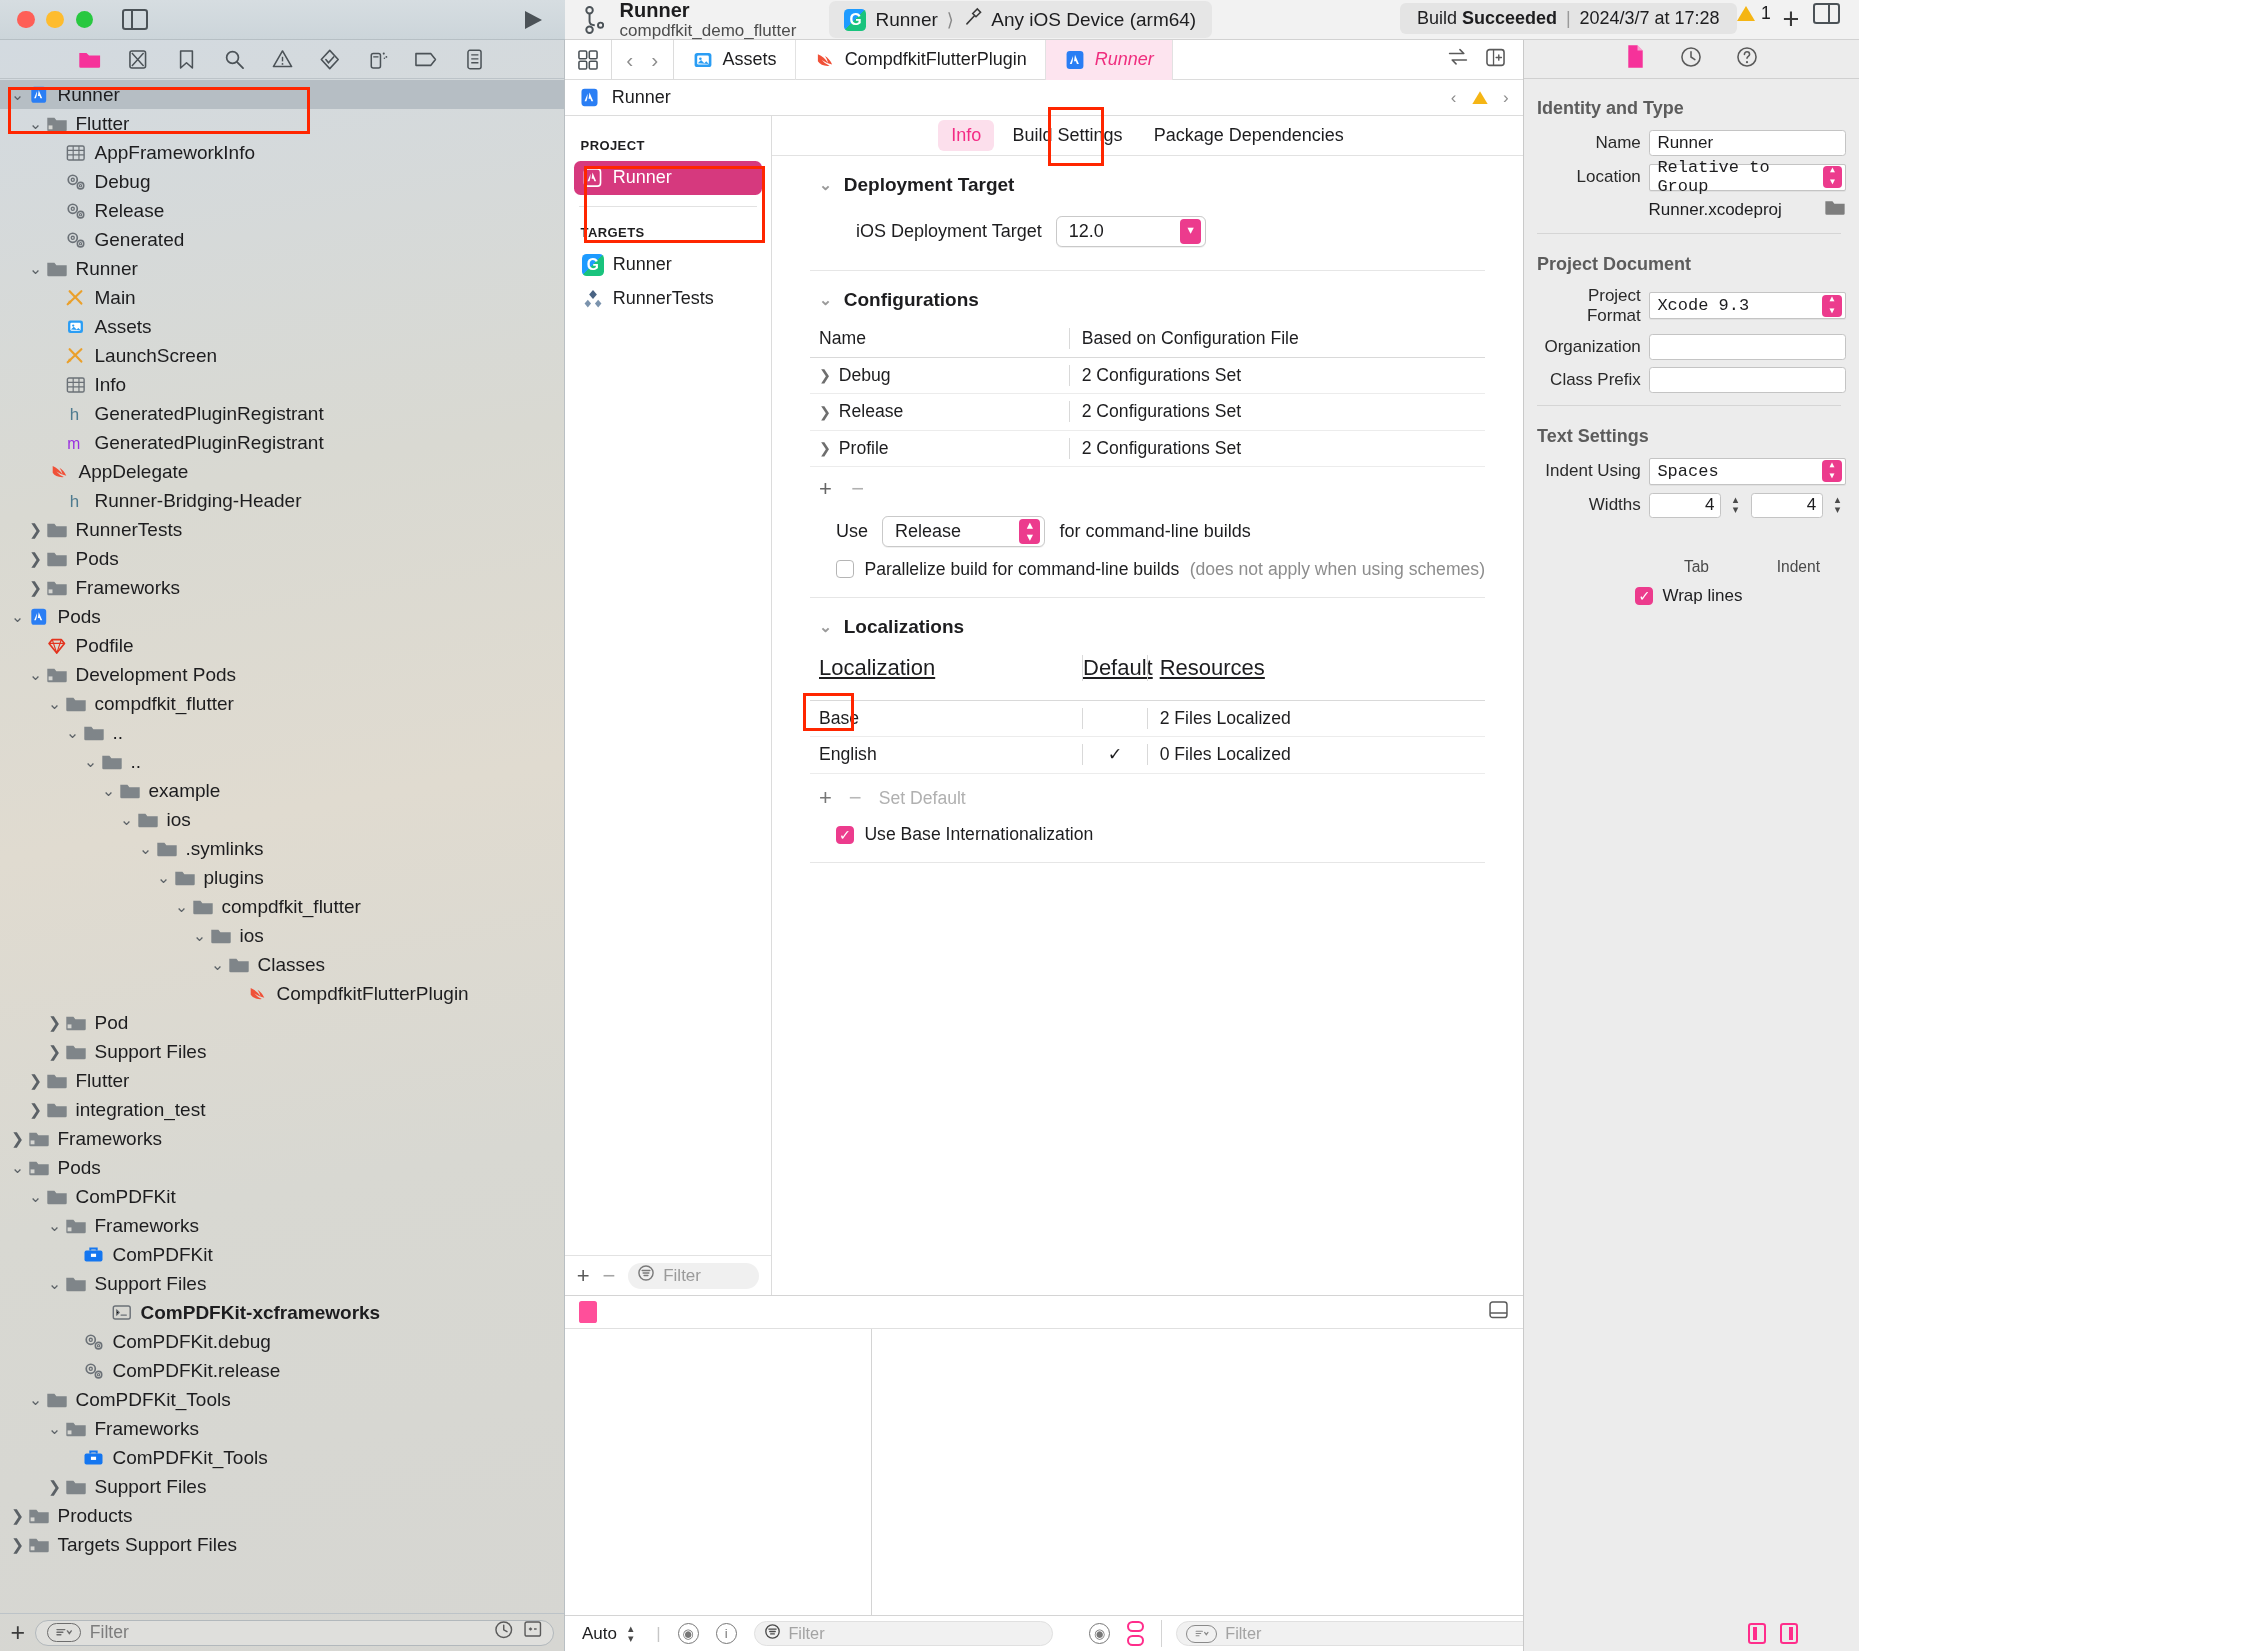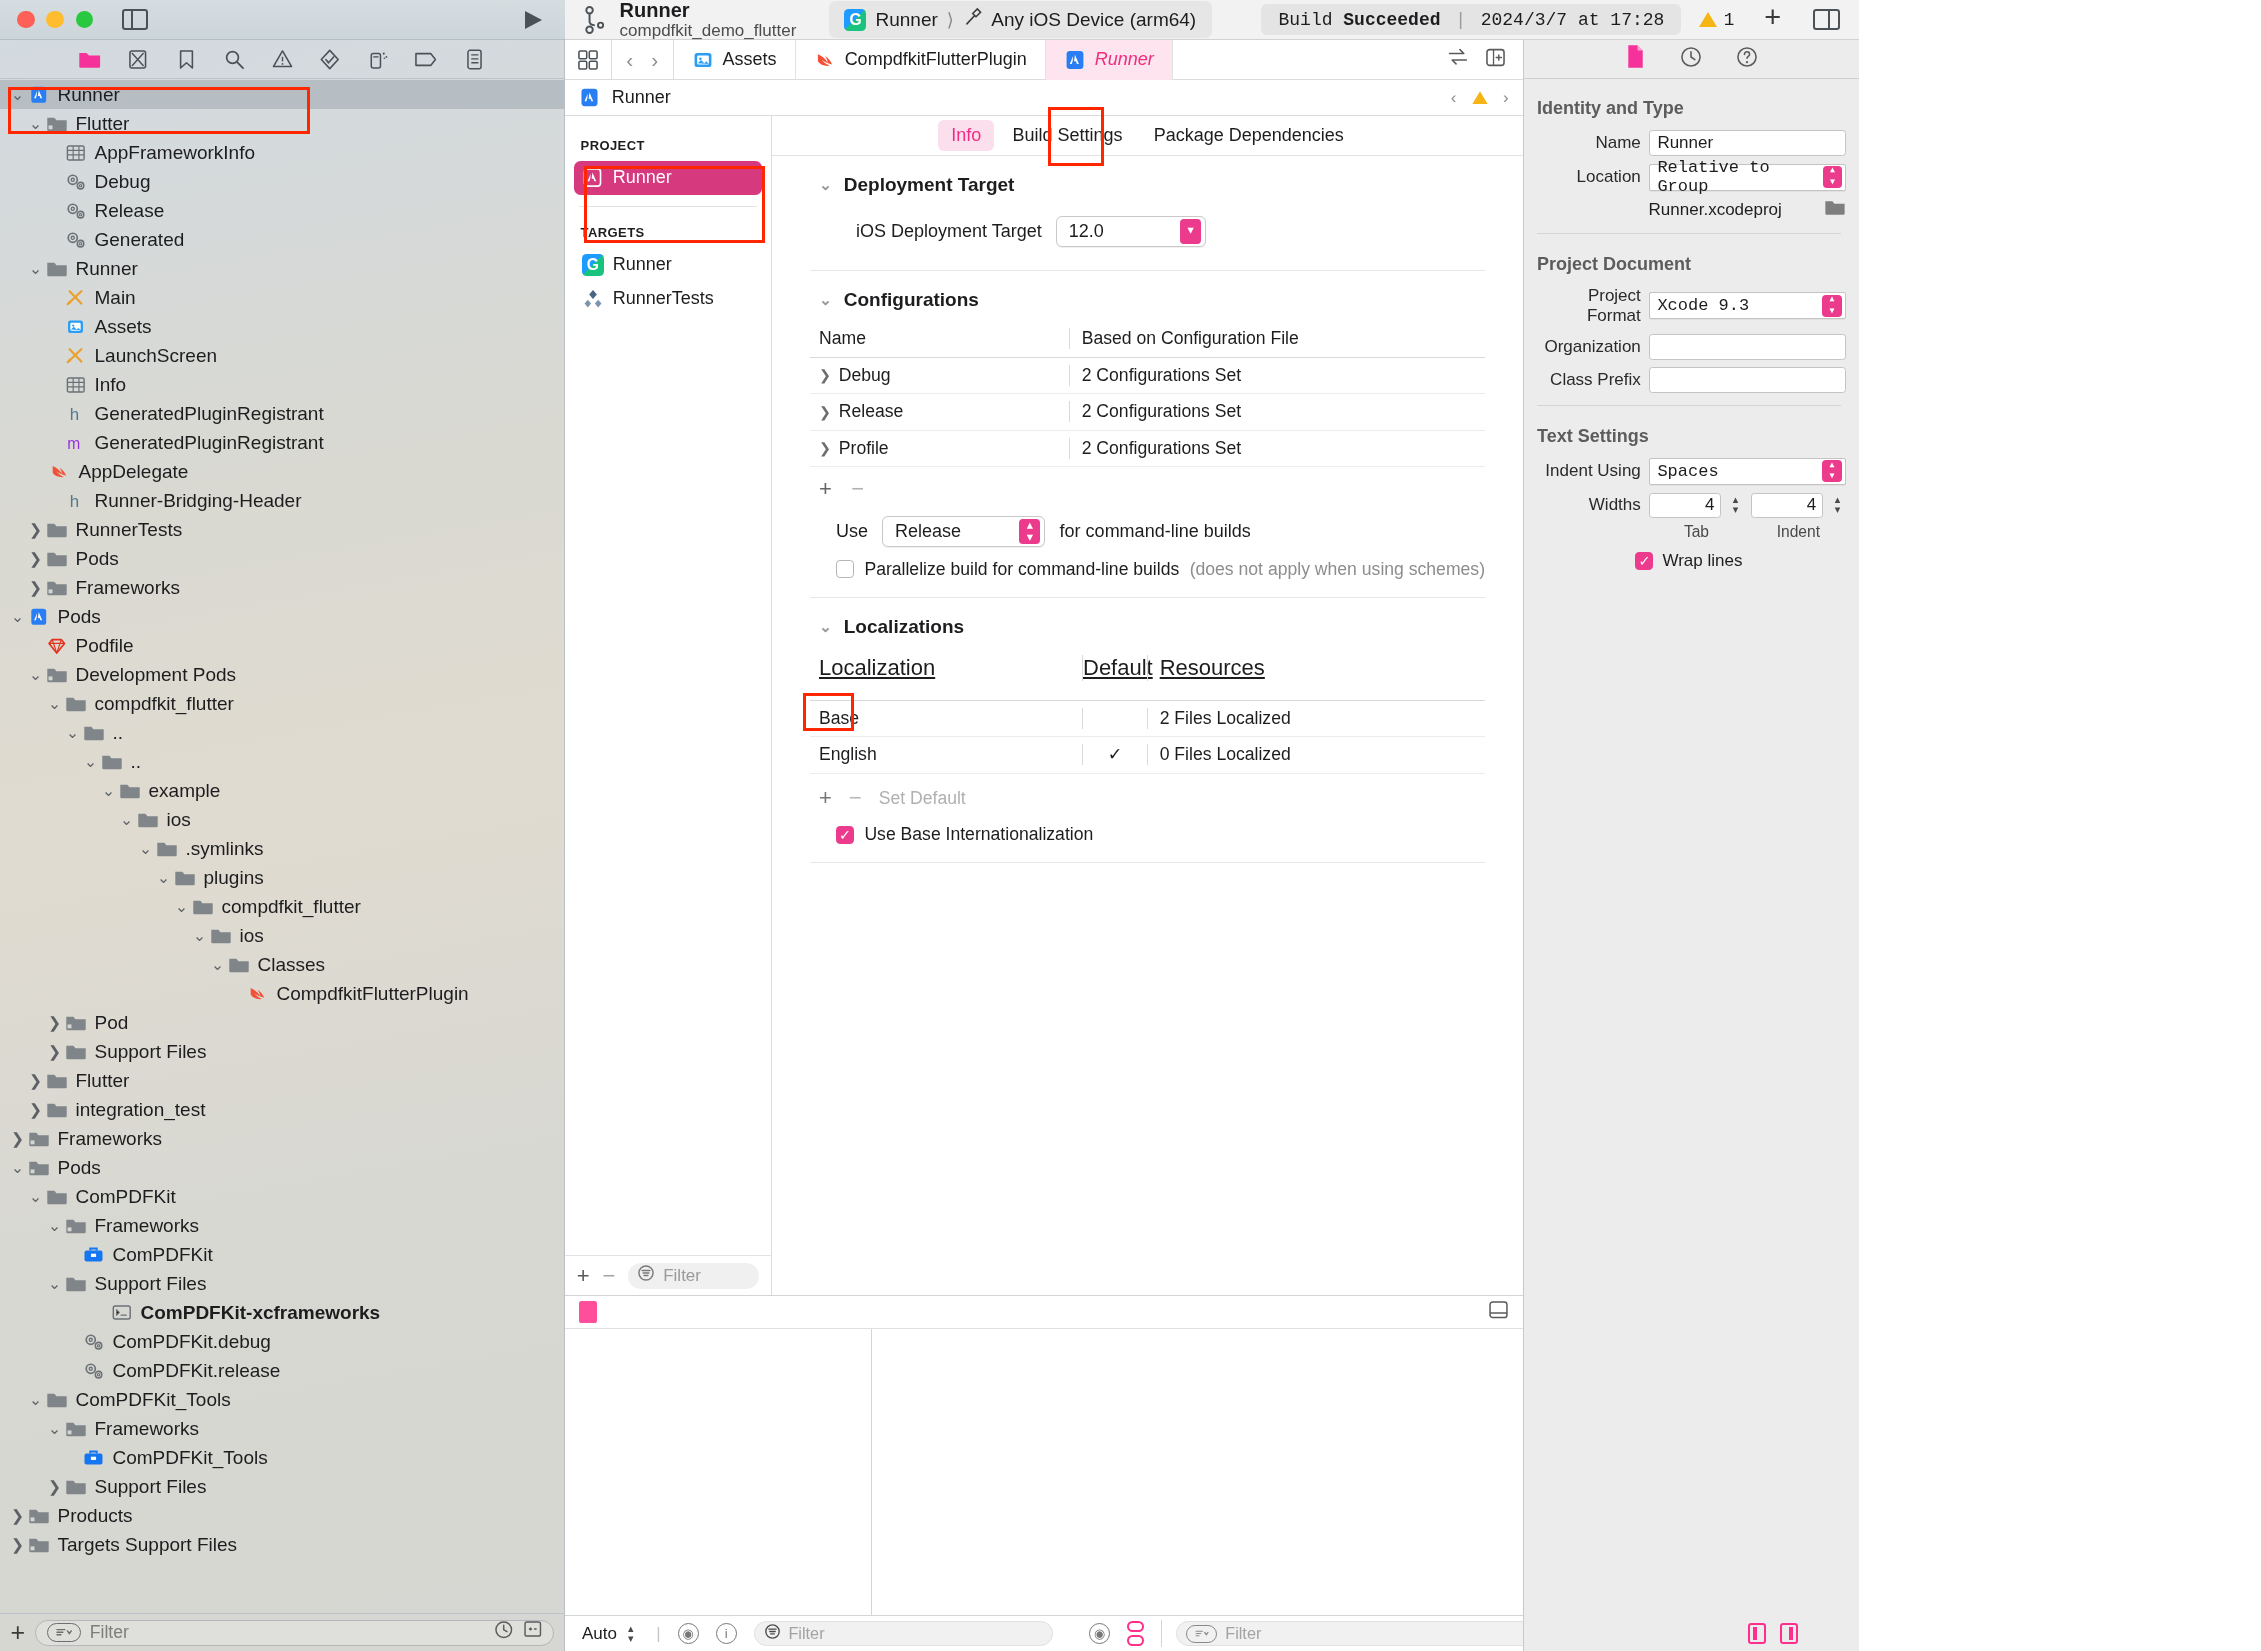--- a/index.html
+++ b/index.html
@@ -31,21 +31,21 @@
   .proj-title { display:flex; flex-direction: column; line-height: 1.12; }
   .proj-title .t1 { font-weight: bold; font-size: 20px; }
   .proj-title .t2 { font-size: 17px; color: #4d4d4d; }
   .scheme-pill { display: flex; align-items: center; gap: 9px; background: #e6e6e6; border-radius: 6.5px;
                  padding: 5.9px 15.6px; margin-left: 17px; font-size: 19px; }
   .mini-ic { width: 22px; height: 22px; border-radius: 4.6px; flex: 0 0 22px; }
   .runner-g { background: linear-gradient(135deg,#1e9bff 0 50%,#19c37d 50% 100%); position:relative; }
   .runner-g:after{content:"G";position:absolute;inset:0;color:#fff;font-size:15.6px;font-weight:bold;display:flex;align-items:center;justify-content:center;}
   .chev-sep { color: #8a8a8a; font-size: 18px; }
   .hammer { font-size: 18px; }
-  .build-status { margin-left: auto; display: flex; align-items: center; gap: 18px; font-family: Liberation Mono, monospace; }
+  .build-status { margin-left: auto; display: flex; align-items: flex-start; gap: 0; }
   .build-pill { background: #e4e4e4; border-radius: 5.9px; padding: 5.2px 17px; font-size: 18px; white-space: nowrap;}
   .build-pill b { font-weight: bold; }
   .sep-bar { color: #9a9a9a; margin: 0 3.9px; }
   .warn { display: flex; align-items: center; gap: 6.5px; font-size: 17.6px; }
   .warn-tri { width:0;height:0;border-left:9px solid transparent;border-right:9px solid transparent;border-bottom:15.6px solid #f5b514;}
   .plus-big { font-size: 29px; color: #3a3a3a; font-weight: 300; margin-left: 11.7px; }
   .insp-toggle { width: 27px; height: 21px; border: 2px solid #4b5257; border-radius: 3.3px; position: relative; margin-left: 13px;}
   .insp-toggle:after{content:"";position:absolute;right:7.2px;top:0;bottom:0;width:2px;background:#4b5257;}
 
   
@@ -168,21 +168,21 @@
   .ipop { flex: 1; height: 27px; background: #fff; border: 0.7px solid #c4c4c4; border-radius: 2px;
           display: flex; align-items: center; padding: 0 3.3px 0 7.8px; font-size: 17px; box-shadow: 0 0.7px 0.7px rgba(0,0,0,.05); font-family: Liberation Mono, monospace; }
   .ipop .sel-stepper { width: 19.5px; height: 22px; }
   .ivalue { flex: 1; font-size: 17px; }
   .ihr { height: 0.7px; background: #d5d5d5; margin: 11.7px 5.2px; }
   .iwidths { display: flex; gap: 6.5px; flex: 1; }
   .numfield { flex: 1; height: 25px; background: #fff; border: 0.7px solid #c4c4c4; border-radius: 3.3px;
               display:flex; align-items:center; justify-content: flex-end; padding: 0 5.2px; font-size: 17px;}
   .stepv { width: 17px; display:flex;flex-direction:column;align-items:center;justify-content:center;color:#4a4a4a;font-size:11px;line-height:.9;}
   .sublabels { display: flex; gap: 6.5px; padding-left: 117px; font-size: 15.6px; color: #4a4a4a; margin-top: -2.6px; }
-  .sublabels span { flex: 1; text-align: center; }
+  .sublabels span { flex: 1; text-align: center; margin-top: 35px; }
   .wrapline { display: flex; align-items: center; justify-content: center; gap: 9px; font-size: 17px; margin-top: 10.4px; }
 
   
   .anno { position: absolute; border: 3.3px solid #ff2600; pointer-events: none; z-index: 50; }
 </style>
 </head>
 <body>
 
 <div class="app">
 

